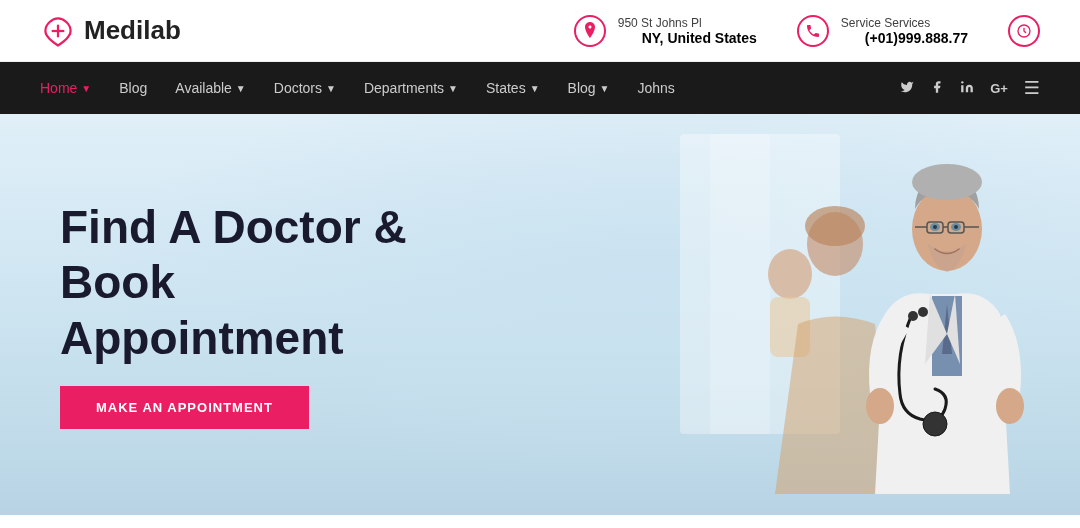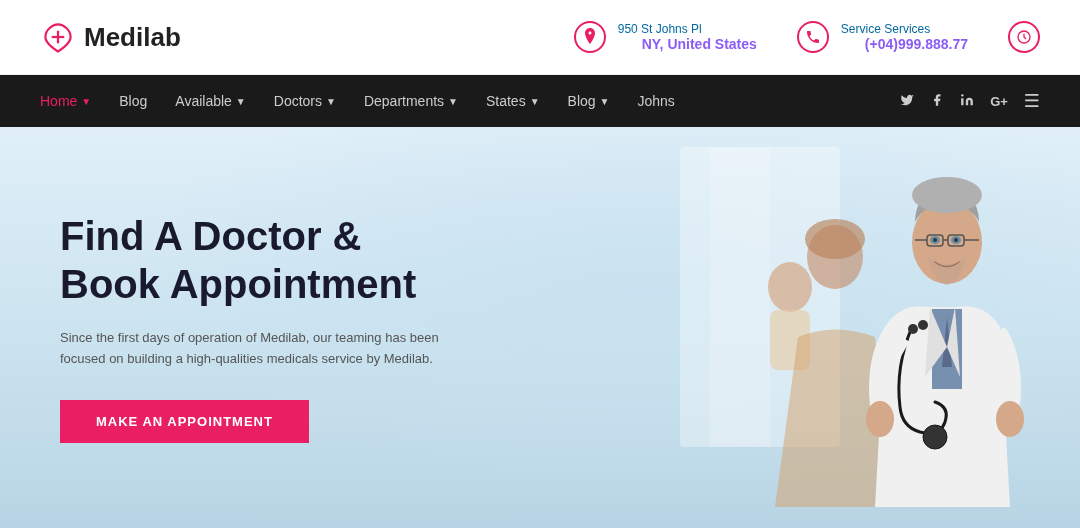--- a/index.html
+++ b/index.html
@@ -6,21 +6,21 @@
     body { font-family: 'Arial', sans-serif; width: 1080px; overflow: hidden; }
 
     
     .top-bar {
       display: flex;
       align-items: center;
       justify-content: space-between;
       padding: 10px 40px;
       background: #fff;
       border-bottom: 1px solid #eee;
-      height: 75px;
+      height: 62px;
     }
     .logo {
       display: flex;
       align-items: center;
       gap: 8px;
       font-size: 26px;
       font-weight: bold;
       color: #222;
     }
     .logo-icon {
@@ -42,22 +42,22 @@
       height: 32px;
       border-radius: 50%;
       display: flex;
       align-items: center;
       justify-content: center;
       font-size: 14px;
     }
     .info-icon.pink { border: 2px solid #e91e63; color: #e91e63; }
     .info-icon.red { border: 2px solid #e91e63; color: #e91e63; }
     .info-icon.orange { border: 2px solid #e91e63; color: #e91e63; }
-    .info-text .label { font-size: 12px; color: #0369a1; }
-    .info-text .value { font-size: 14px; font-weight: bold; color: #8b5cf6; padding-left: 24px; }
+    .info-text .label { font-size: 12px; color: #404040; }
+    .info-text .value { font-size: 14px; font-weight: bold; color: #000000; padding-left: 24px; }
 
     
     .navbar {
       background: #1a1a1a;
       height: 52px;
       display: flex;
       align-items: center;
       justify-content: space-between;
       padding: 8px 40px;
     }
@@ -115,21 +115,21 @@
         linear-gradient(180deg, #e0eff8 0%, #cce4f0 50%, #b8d4e4 100%);
     }
 
     .hero-content {
       position: relative;
       z-index: 10;
       padding: 0 60px;
       max-width: 520px;
     }
     .hero-title {
-      font-size: 40px;
+      font-size: 46px;
       font-weight: 900;
       color: #1a1a2e;
       line-height: 1.2;
       margin-bottom: 20px;
     }
     .hero-desc {
       font-size: 13px;
       color: #555;
       line-height: 1.6;
       margin-bottom: 30px;
@@ -183,21 +183,21 @@
     </div>
 
     <div class="info-item">
       <div class="info-icon red">
         <svg width="16" height="16" viewBox="0 0 24 24" fill="#e91e63">
           <path d="M6.6 10.8c1.4 2.8 3.8 5.1 6.6 6.6l2.2-2.2c.3-.3.7-.4 1-.2 1.1.4 2.3.6 3.6.6.6 0 1 .4 1 1V20c0 .6-.4 1-1 1-9.4 0-17-7.6-17-17 0-.6.4-1 1-1h3.5c.6 0 1 .4 1 1 0 1.3.2 2.5.6 3.6.1.3 0 .7-.2 1L6.6 10.8z"></path>
         </svg>
       </div>
       <div class="info-text">
         <div class="label">Service Services</div>
-        <div class="value">(+04)999.888.77</div>
+        <div class="value">(+01)999.888.77</div>
       </div>
     </div>
 
     <div class="info-item">
       <div class="info-icon orange">
         <svg width="16" height="16" viewBox="0 0 24 24" fill="none" stroke="#e91e63" stroke-width="2">
           <circle cx="12" cy="12" r="9"></circle>
           <polyline points="12 7 12 12 15 15"></polyline>
         </svg>
       </div>
@@ -332,16 +332,15 @@
 
     <path d="M405 200 Q385 230 390 280 L415 280 Q410 240 430 215Z" fill="#f0f0f0"></path>
     <path d="M525 200 Q545 230 540 280 L515 280 Q520 240 500 215Z" fill="#f0f0f0"></path>
 
     <ellipse cx="400" cy="292" rx="14" ry="18" fill="#d4a888"></ellipse>
     <ellipse cx="530" cy="292" rx="14" ry="18" fill="#d4a888"></ellipse>
   </svg>
 
   <div class="hero-content">
     <h1 class="hero-title">Find A Doctor &amp; Book Appointment</h1>
-    <p class="hero-desc">Since the first days of operation of Medilab, our teaming has been focused on building a high-qualities medicals service by Medilab.</p>
     <button class="hero-btn">MAKE AN APPOINTMENT</button>
   </div>
 </section>
 
 </body></html>

